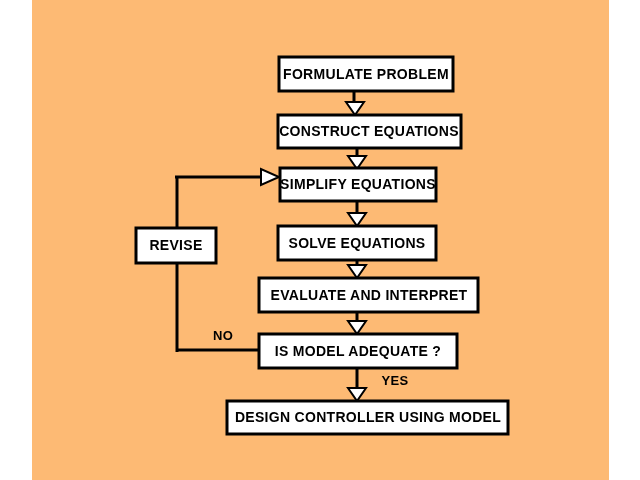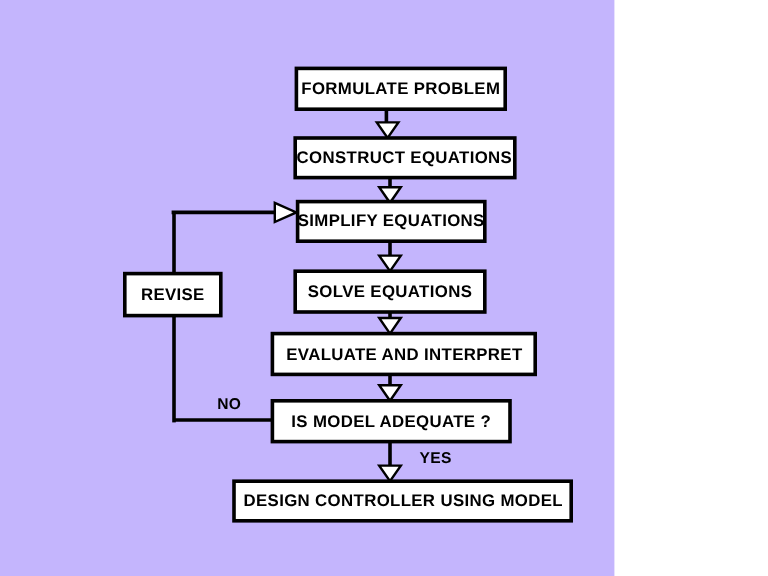--- a/index.html
+++ b/index.html
@@ -8,23 +8,24 @@
     background: #ffffff;
   }
   body {
     width: 640px;
     height: 480px;
     font-family: "Liberation Sans", sans-serif;
     overflow: hidden;
   }
   #canvas {
     position: relative;
-    width: 512px;
+    width: 577px;
     height: 480px;
-    background: #c4b5fd;
+    background: #fdba74;
+    margin-left: 32px;
   }
   #flow-svg {
     position: absolute;
     left: 0;
     top: 0;
     width: 640px;
     height: 480px;
     display: block;
   }
   .node-box {

